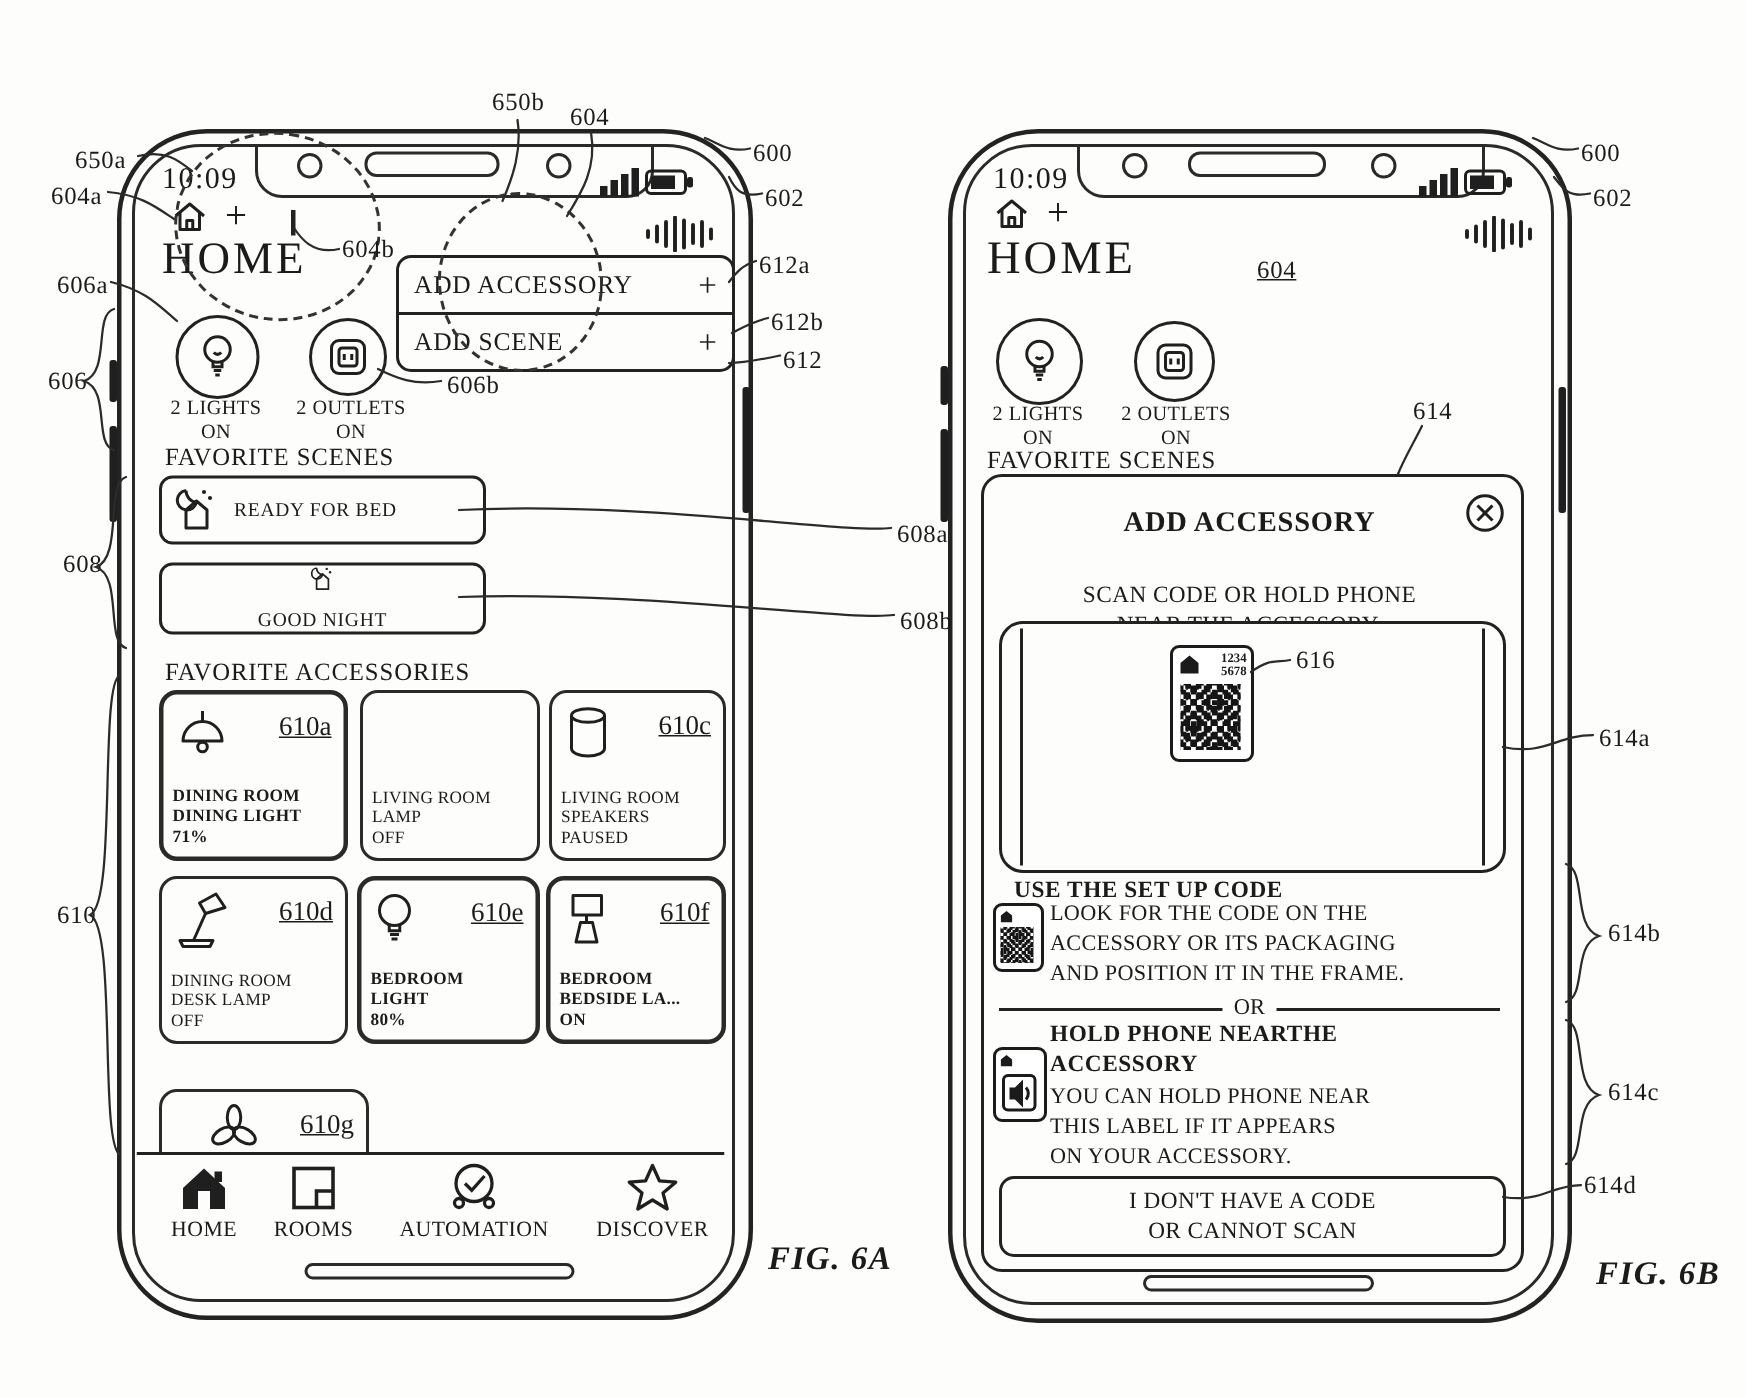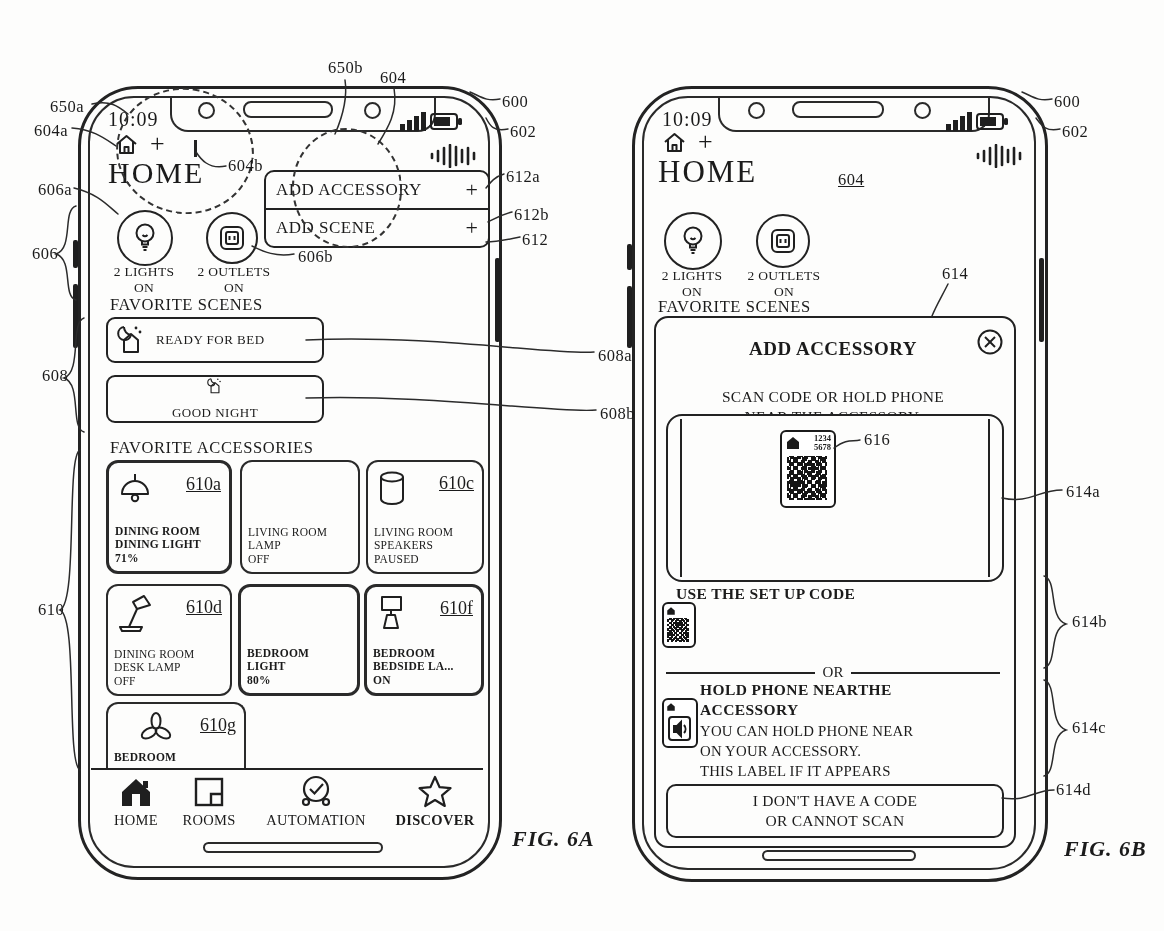--- a/index.html
+++ b/index.html
@@ -258,20 +258,31 @@
       <span class="tile-ref">610d</span>
     </div>
     <div class="tile-text">
       <div>DINING ROOM</div>
       <div>DESK LAMP</div>
       <div>OFF</div>
     </div>
   </div>
 
   <div class="tile thick" style="left:238px;top:584px;width:122px;height:112px;">
+    <div class="tile-top">
+      <svg width="28" height="40" viewBox="0 0 28 40">
+        <g fill="none" stroke="#1f1f1f" stroke-width="2">
+          <circle cx="14" cy="13" r="10"></circle>
+            <path d="M10.5 22.5 v4 h7 v-4"></path>
+            <path d="M11 29 h6"></path>
+            <path d="M12 32 h4"></path>
+        </g>
+      </svg>
+      <span class="tile-ref">610e</span>
+    </div>
     <div class="tile-text bold">
       <div>BEDROOM</div>
       <div>LIGHT</div>
       <div>80%</div>
     </div>
   </div>
 
   <div class="tile thick" style="left:364px;top:584px;width:120px;height:112px;">
     <div class="tile-top">
       <svg width="32" height="40" viewBox="0 0 32 40">
@@ -283,21 +294,21 @@
       </svg>
       <span class="tile-ref">610f</span>
     </div>
     <div class="tile-text bold">
       <div>BEDROOM</div>
       <div>BEDSIDE LA...</div>
       <div>ON</div>
     </div>
   </div>
 
-  <div class="tile" style="left:106px;top:702px;width:140px;height:68px;border-bottom:none;border-radius:12px 12px 0 0;padding-left:20px;">
+  <div class="tile" style="left:106px;top:726px;width:140px;height:68px;border-bottom:none;border-radius:12px 12px 0 0;padding-left:20px;">
     <div class="tile-top">
       <svg width="40" height="36" viewBox="0 0 40 36">
         <g fill="none" stroke="#1f1f1f" stroke-width="2">
           <ellipse cx="20" cy="10" rx="4.5" ry="8"></ellipse>
           <ellipse cx="20" cy="10" rx="4.5" ry="8" transform="rotate(120 20 18)"></ellipse>
           <ellipse cx="20" cy="10" rx="4.5" ry="8" transform="rotate(240 20 18)"></ellipse>
         </g>
       </svg>
       <span class="tile-ref">610g</span>
     </div>
@@ -328,21 +339,21 @@
     <svg width="42" height="36" viewBox="0 0 42 36" style="margin:0 auto;">
       <g fill="none" stroke="#1f1f1f" stroke-width="2.2">
         <circle cx="21" cy="15" r="12"></circle>
           <path d="M15 15 l4.5 4.5 L28 10"></path>
         <circle cx="11" cy="28" r="3"></circle>
           <circle cx="31" cy="28" r="3"></circle>
       </g>
     </svg>
     <div class="tab-label">AUTOMATION</div>
   </div>
-  <div class="tab-item" style="left:392px;top:774px;width:86px;z-index:2;font-weight:bold;">
+  <div class="tab-item" style="left:392px;top:774px;width:86px;z-index:2;">
     <svg width="38" height="36" viewBox="0 0 38 36" style="margin:0 auto;">
       <path d="M19 3 L23.6 13.2 L34.5 14.1 L26 21.3 L28.8 32 L19 26 L9.2 32 L12 21.3 L3.5 14.1 L14.4 13.2 Z" fill="none" stroke="#1f1f1f" stroke-width="2.2" stroke-linejoin="round"></path>
     </svg>
     <div class="tab-label">DISCOVER</div>
   </div>
   <div class="home-pill" style="left:203px;top:842px;width:176px;z-index:2;"></div>
 
   <div class="fig-label" style="left:512px;top:826px;">FIG. 6A</div>
 
   <div class="phone-body" style="left:632px;top:86px;width:410px;height:790px;"></div>
@@ -451,20 +462,25 @@
     <div class="qr" style="left:5px;top:24px;width:40px;height:44px;"></div>
   </div>
 
   <div class="p-head" style="left:676px;top:584px;z-index:4;">USE THE SET UP CODE</div>
   <div class="sticker" style="left:662px;top:602px;width:30px;height:42px;z-index:4;">
     <svg class="abs" style="left:2px;top:2px;" width="10" height="10" viewBox="0 0 16 16">
       <path d="M2 7 L8 2 L14 7 V14 H2 Z" fill="#1b1b1b"></path>
     </svg>
     <div class="qr" style="left:3px;top:14px;width:22px;height:24px;background-size:4px 4px,5px 5px;"></div>
   </div>
+  <div class="p-body" style="left:700px;top:600px;width:302px;z-index:4;">
+    <div>LOOK FOR THE CODE ON THE</div>
+    <div>ACCESSORY OR ITS PACKAGING</div>
+    <div>AND POSITION IT IN THE FRAME.</div>
+  </div>
 
   <div class="or-row" style="left:666px;top:664px;width:334px;z-index:4;">
     <span class="rule"></span>
     <span>OR</span>
     <span class="rule"></span>
   </div>
 
   <div class="p-head" style="left:700px;top:680px;z-index:4;">
     <div>HOLD PHONE NEARTHE</div>
     <div>ACCESSORY</div>
@@ -476,22 +492,22 @@
     <svg class="abs" style="left:4px;top:16px;" width="24" height="26" viewBox="0 0 24 26">
       <g fill="none" stroke="#1b1b1b" stroke-width="2">
         <rect x="1" y="1" width="21" height="23" rx="3"></rect>
         <path d="M6 10 h3 l4 -4 v14 l-4 -4 h-3 z" fill="#1b1b1b"></path>
         <path d="M16 9 a6 6 0 0 1 0 8"></path>
       </g>
     </svg>
   </div>
   <div class="p-body" style="left:700px;top:722px;width:302px;z-index:4;">
     <div>YOU CAN HOLD PHONE NEAR</div>
+    <div>THIS LABEL IF IT APPEARS</div>
     <div>ON YOUR ACCESSORY.</div>
-    <div>THIS LABEL IF IT APPEARS</div>
   </div>
 
   <div class="panel-btn" style="left:666px;top:784px;width:334px;height:50px;z-index:4;">
     <div>I DON'T HAVE A CODE</div>
     <div>OR CANNOT SCAN</div>
   </div>
 
   <div class="home-pill" style="left:762px;top:850px;width:150px;z-index:4;"></div>
 
   <div class="fig-label" style="left:1064px;top:836px;">FIG. 6B</div>

